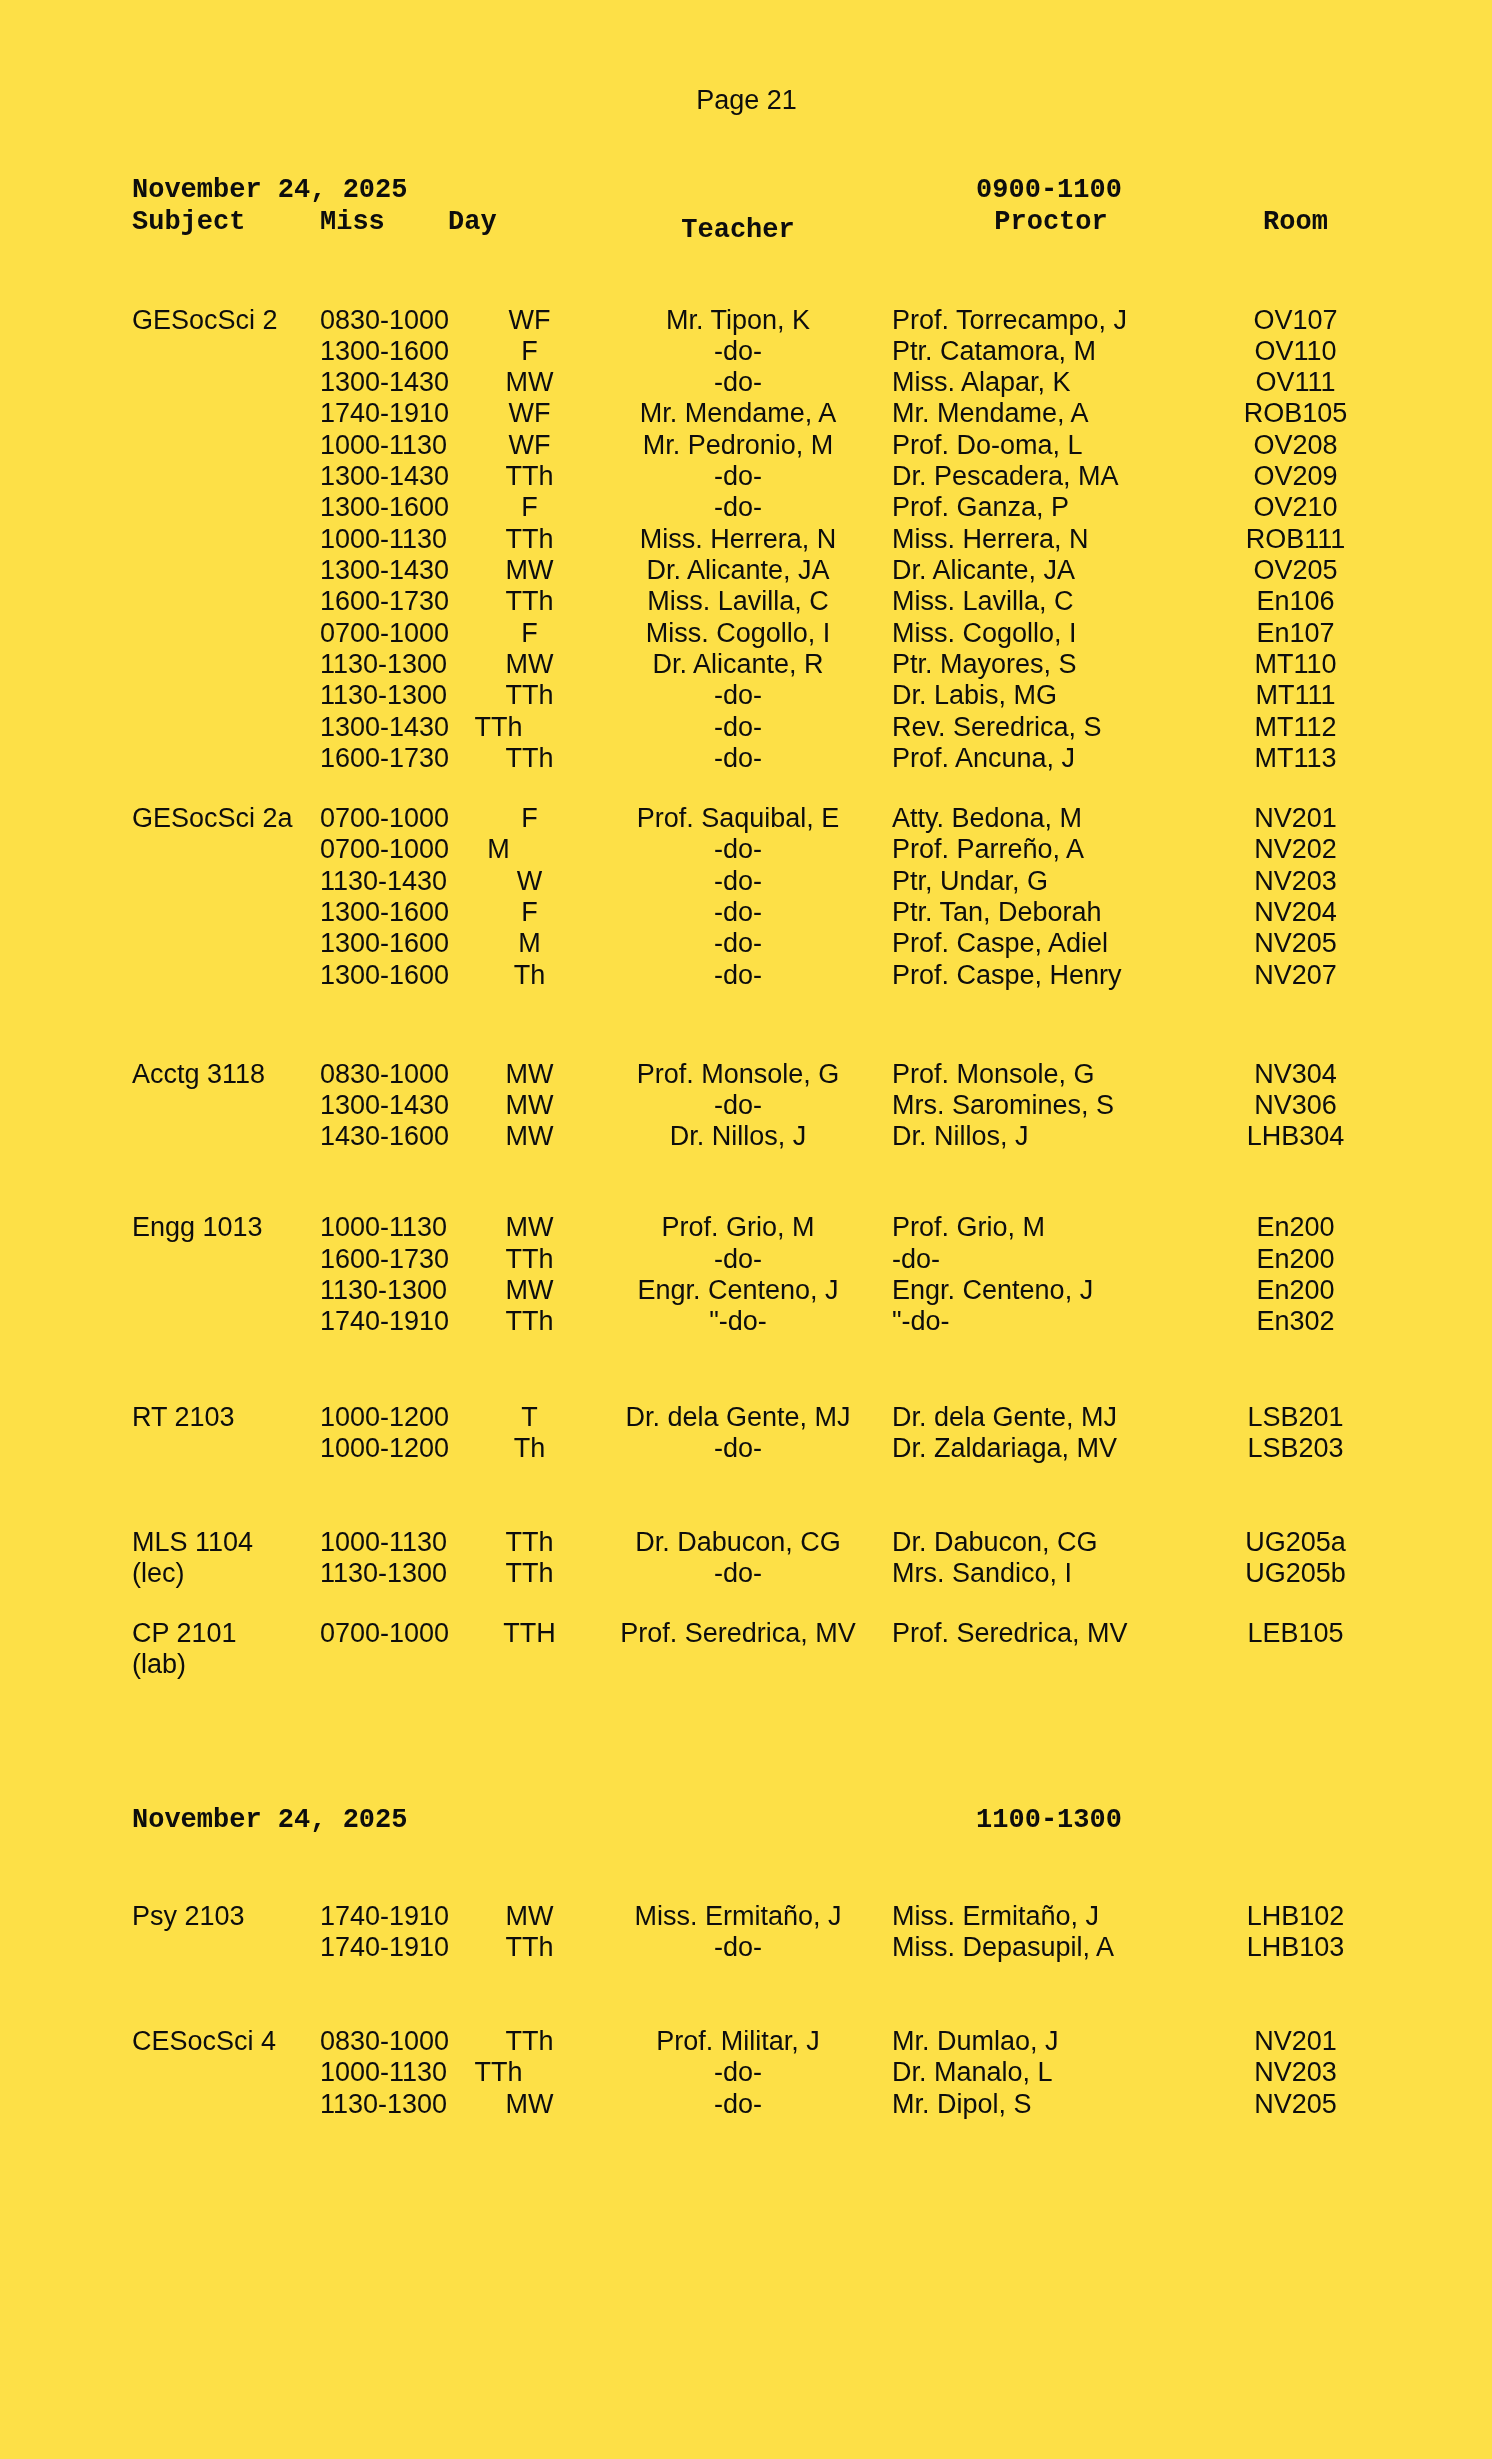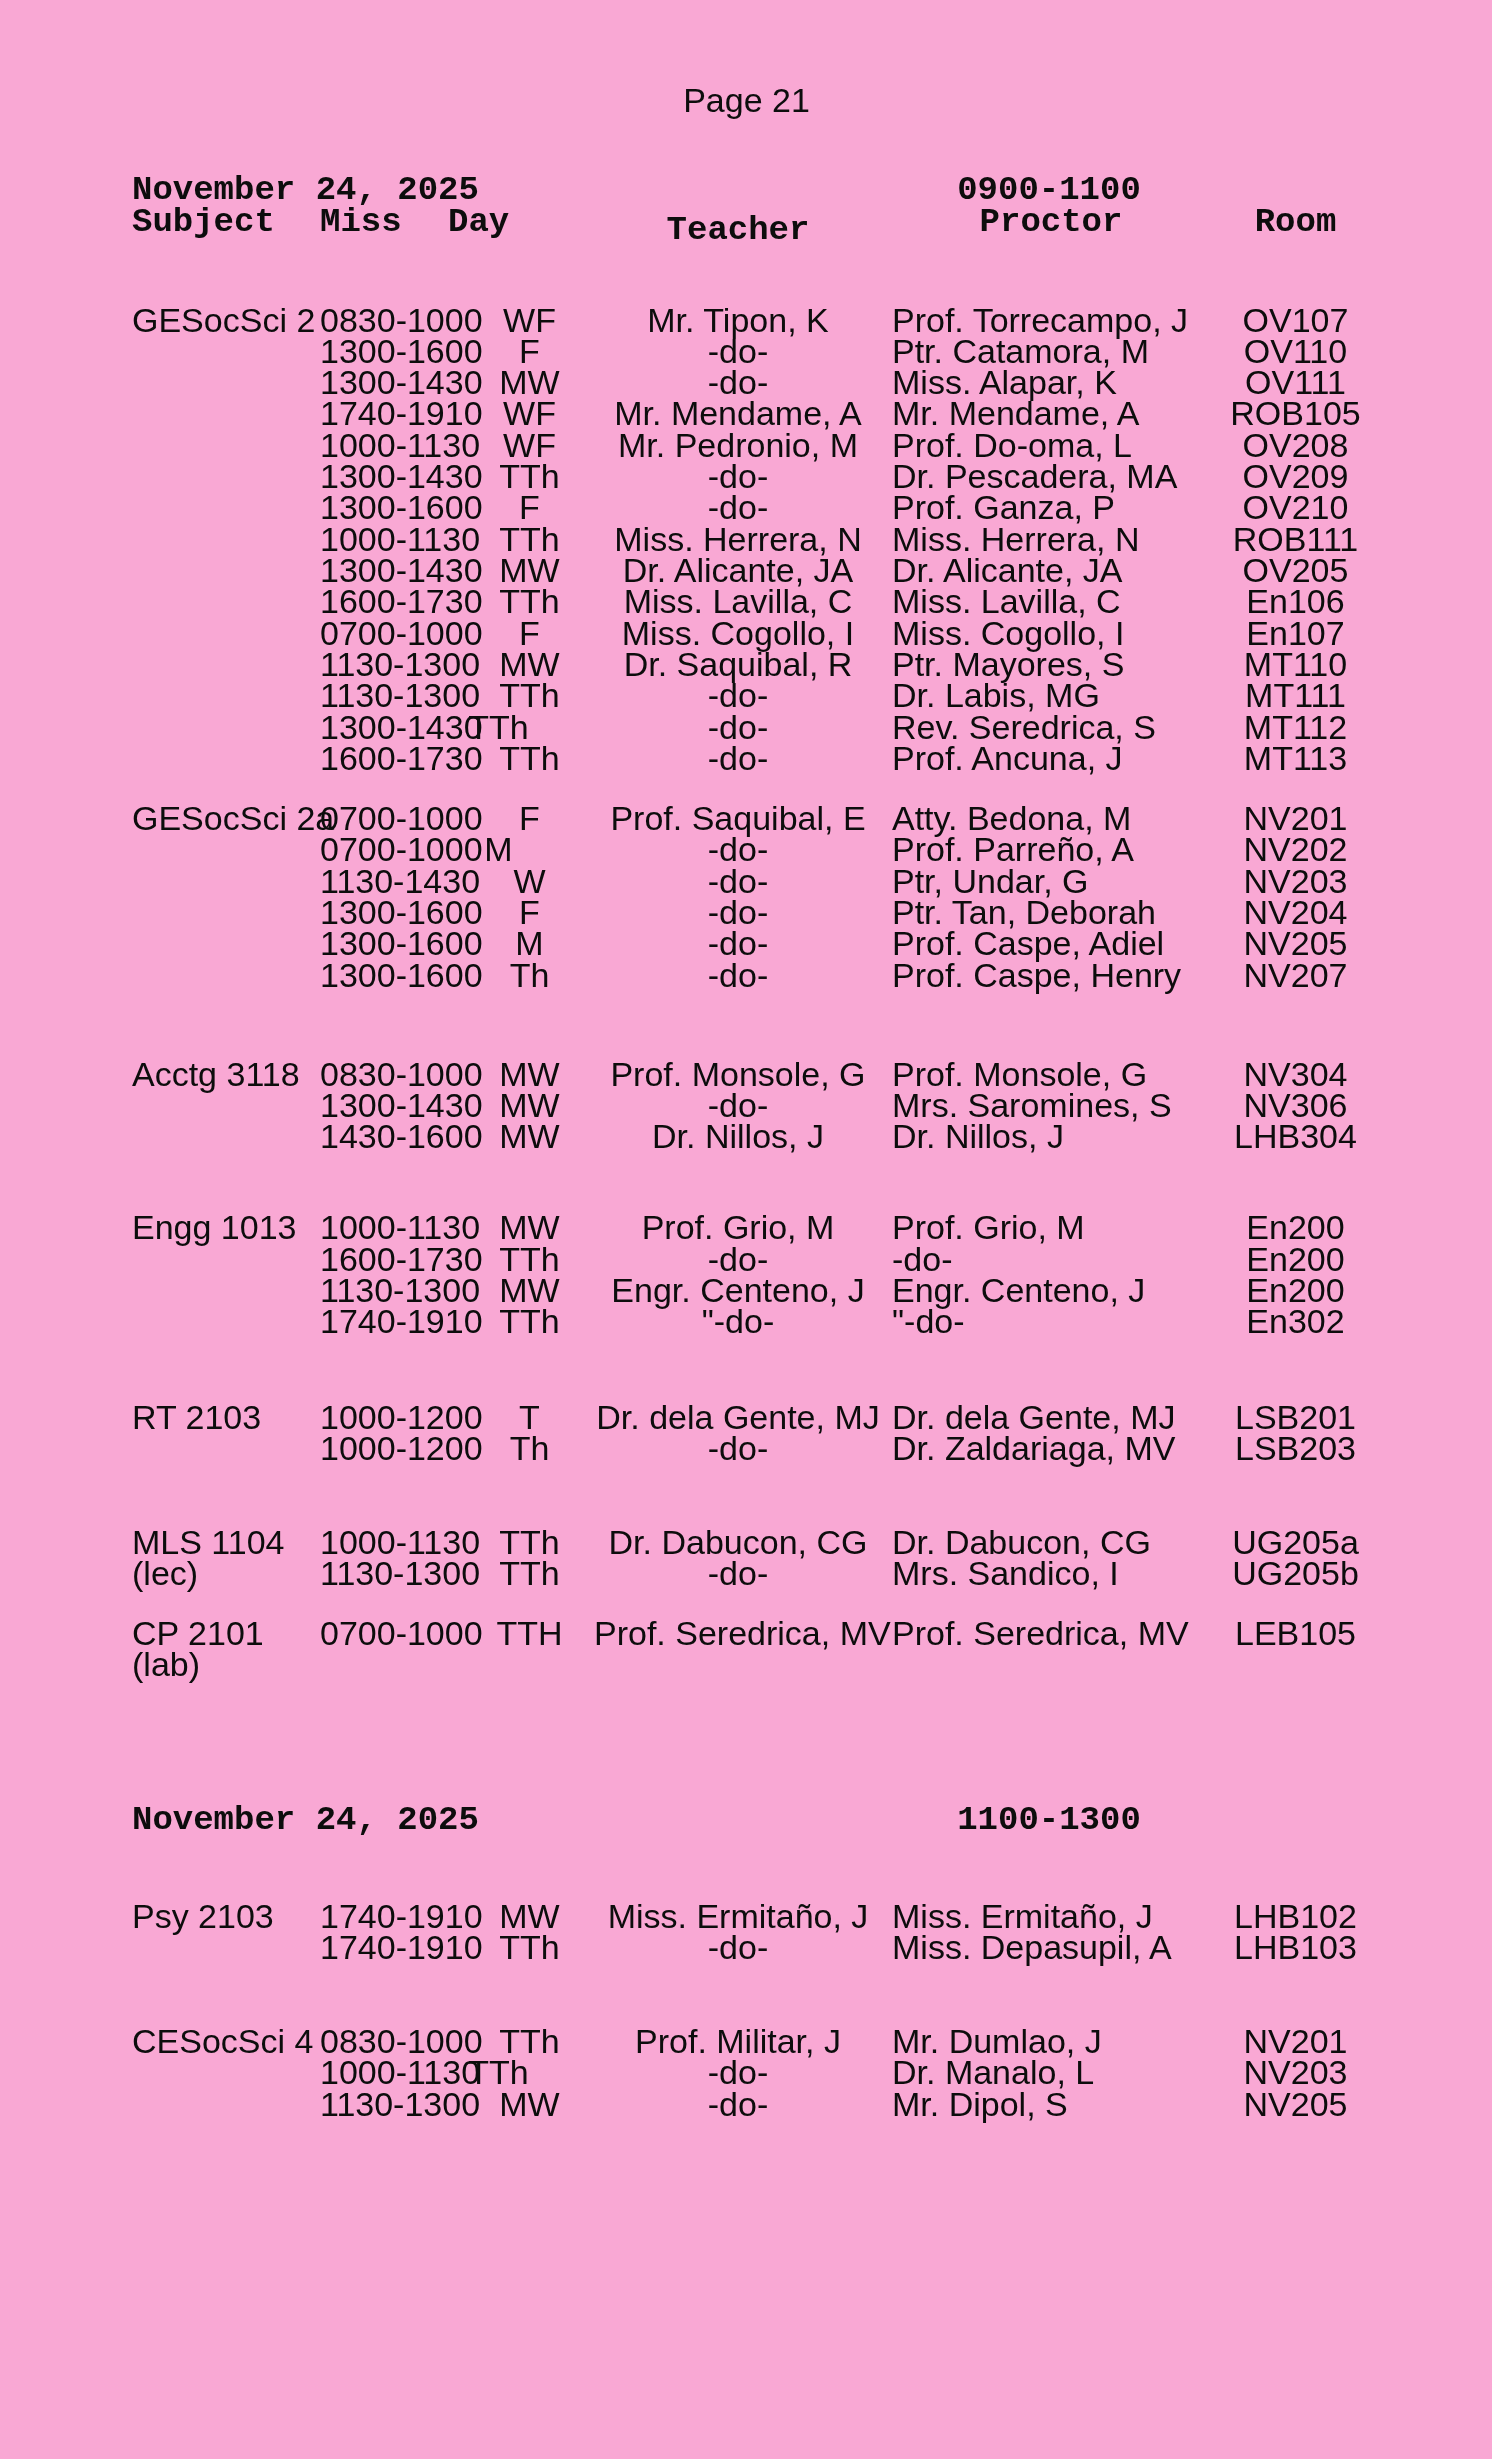--- a/index.html
+++ b/index.html
@@ -1,22 +1,22 @@
 <!DOCTYPE html>
 <html><head>
 <meta charset="utf-8">
 <style>
   html,body{margin:0;padding:0;background:#ffffff;}
   .page{
     position:relative;
     width:1493px;
     height:2459px;
-    background:#f9a8d4;
+    background:#fde047;
     font-family:"Liberation Sans", sans-serif;
-    font-size:34px;
+    font-size:27px;
     color:#0d0d0d;
     overflow:hidden;
   }
   .abs{position:absolute;white-space:nowrap;line-height:29px;height:29px;}
   .bold{font-weight:bold;font-family:Liberation Mono, monospace;}
   .page-number{left:0;width:1493px;text-align:center;top:86px;}
   .sec-date{left:132px;}
   .sec-slot{left:905px;width:288px;text-align:center;}
   .date-s1{top:176px;}
   .slot-s1{top:176px;}
@@ -136,21 +136,21 @@
       <div class="row" style="top: 619px;">
         <span class="cell c-time">0700-1000</span>
         <span class="cell c-day">F</span>
         <span class="cell c-teacher">Miss. Cogollo, I</span>
         <span class="cell c-proctor">Miss. Cogollo, I</span>
         <span class="cell c-room">En107</span>
       </div>
       <div class="row" style="top: 650px;">
         <span class="cell c-time">1130-1300</span>
         <span class="cell c-day">MW</span>
-        <span class="cell c-teacher">Dr. Saquibal, R</span>
+        <span class="cell c-teacher">Dr. Alicante, R</span>
         <span class="cell c-proctor">Ptr. Mayores, S</span>
         <span class="cell c-room">MT110</span>
       </div>
       <div class="row" style="top: 681px;">
         <span class="cell c-time">1130-1300</span>
         <span class="cell c-day">TTh</span>
         <span class="cell c-teacher">-do-</span>
         <span class="cell c-proctor">Dr. Labis, MG</span>
         <span class="cell c-room">MT111</span>
       </div>

